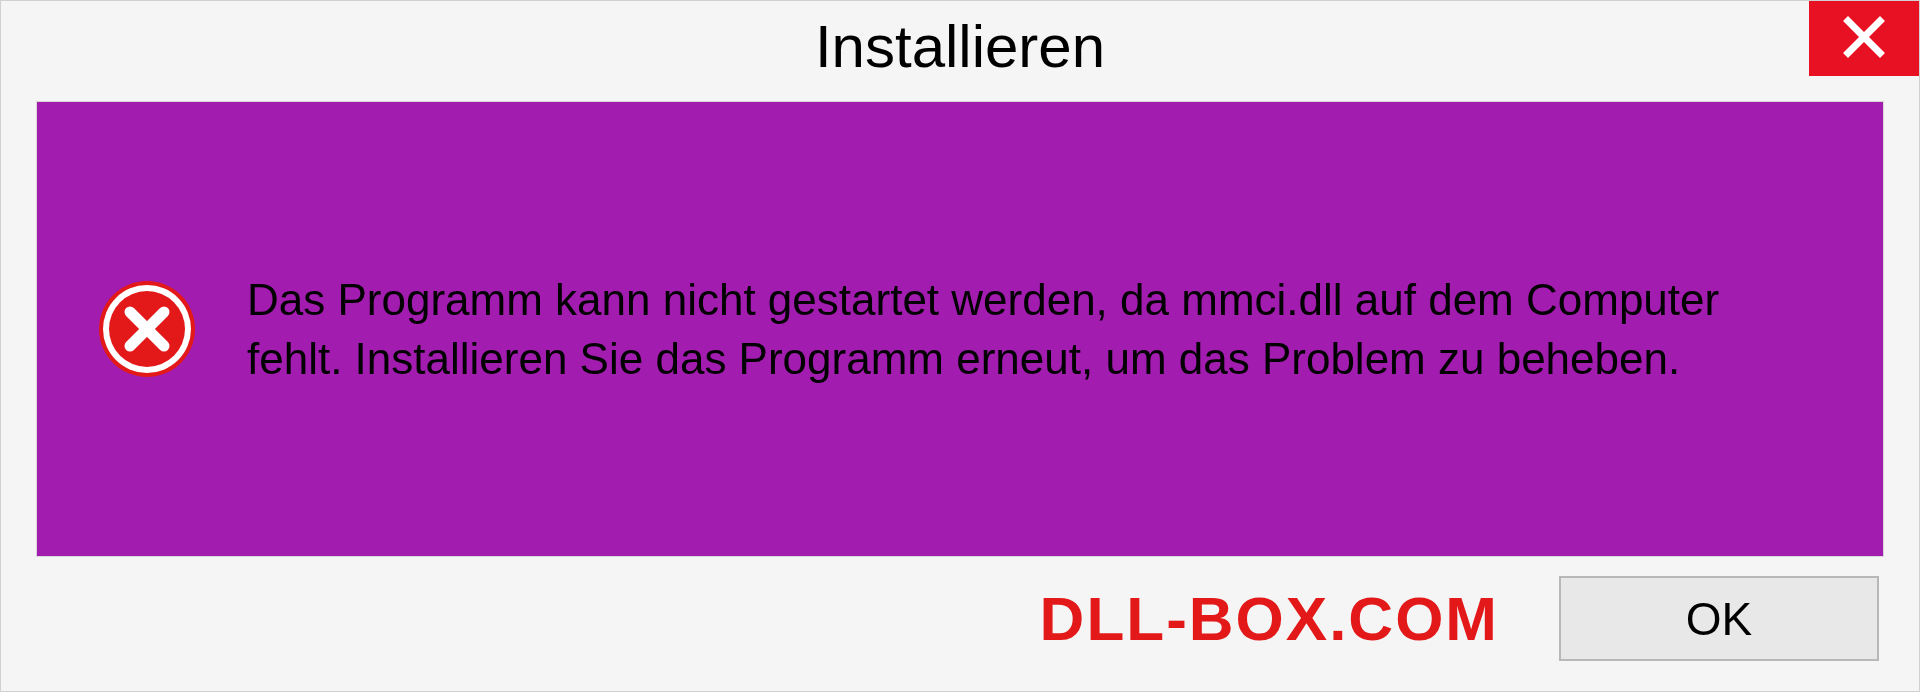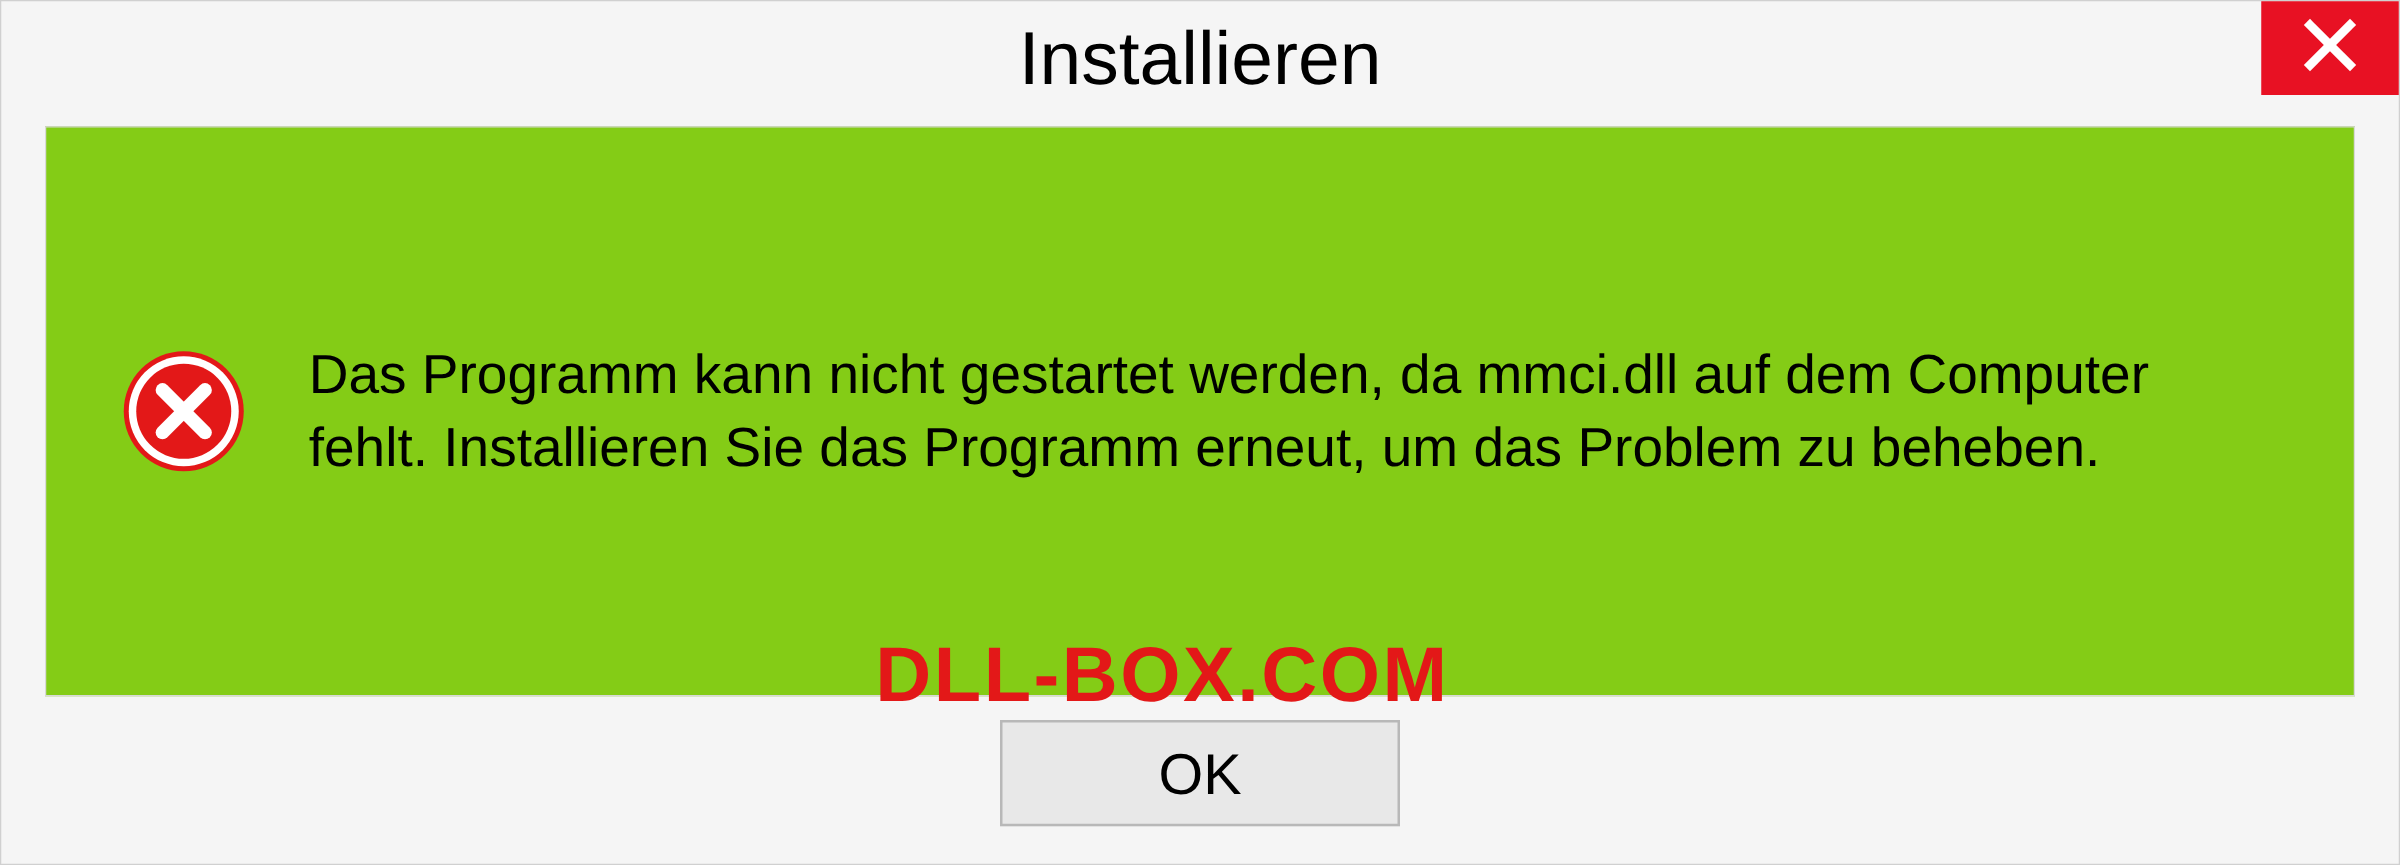--- a/index.html
+++ b/index.html
@@ -43,21 +43,21 @@
       align-items: center;
       justify-content: center;
       cursor: pointer;
     }
     .close-btn svg {
       width: 48px;
       height: 48px;
     }
     .content-panel {
       margin: 10px 35px 0 35px;
-      background: #84cc16;
+      background: #a21caf;
       border: 1px solid #d8d8d8;
       height: 456px;
       display: flex;
       align-items: center;
       padding: 12px 60px;
     }
     .error-icon {
       width: 100px;
       height: 100px;
       flex-shrink: 0;
@@ -75,21 +75,20 @@
     }
     .footer {
       position: absolute;
       bottom: 30px;
       left: 0;
       right: 0;
       display: flex;
       align-items: center;
       justify-content: flex-end;
       padding: 0 40px;
-      flex-direction: column;
     }
     .watermark {
       font-size: 62px;
       font-weight: 700;
       color: #e31818;
       letter-spacing: 2px;
       margin-right: 60px;
       font-family: Arial, sans-serif;
     }
     .ok-button {

